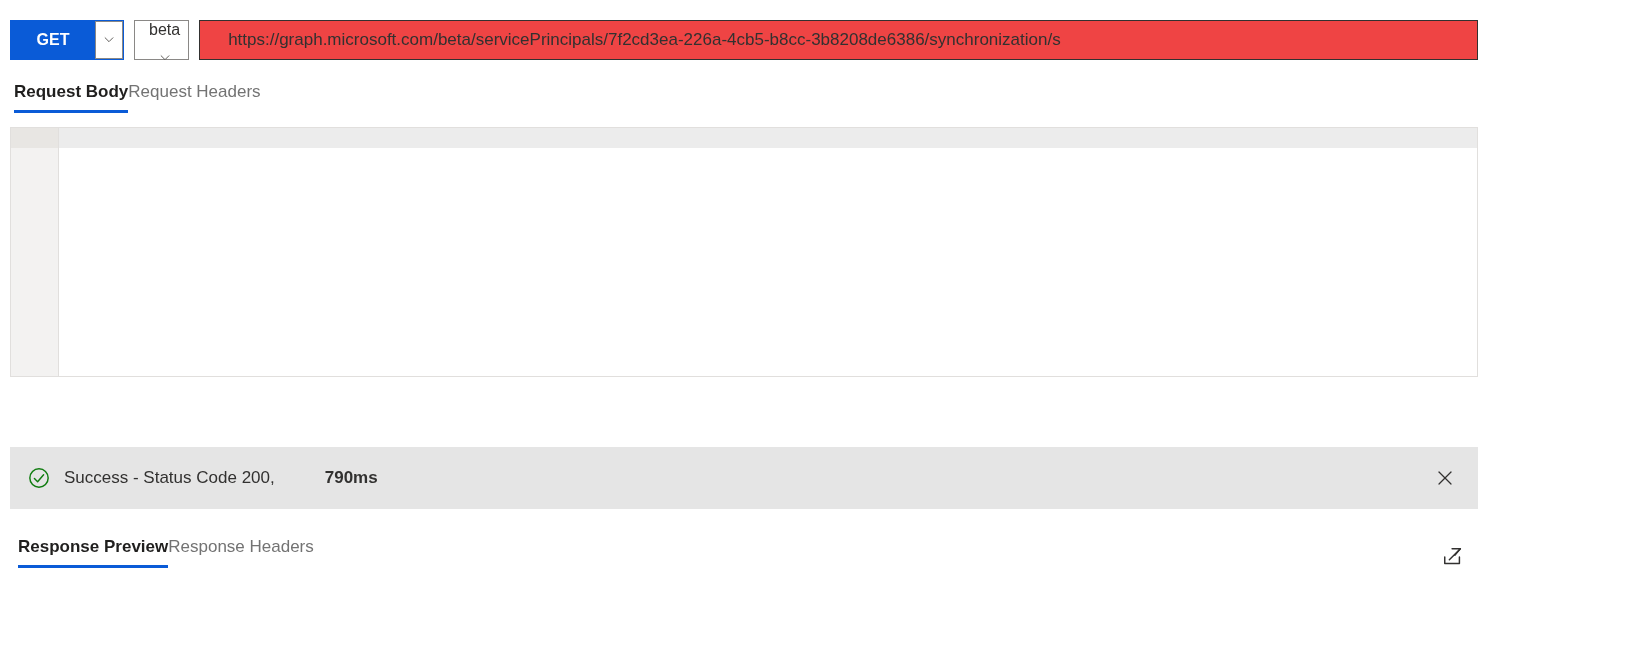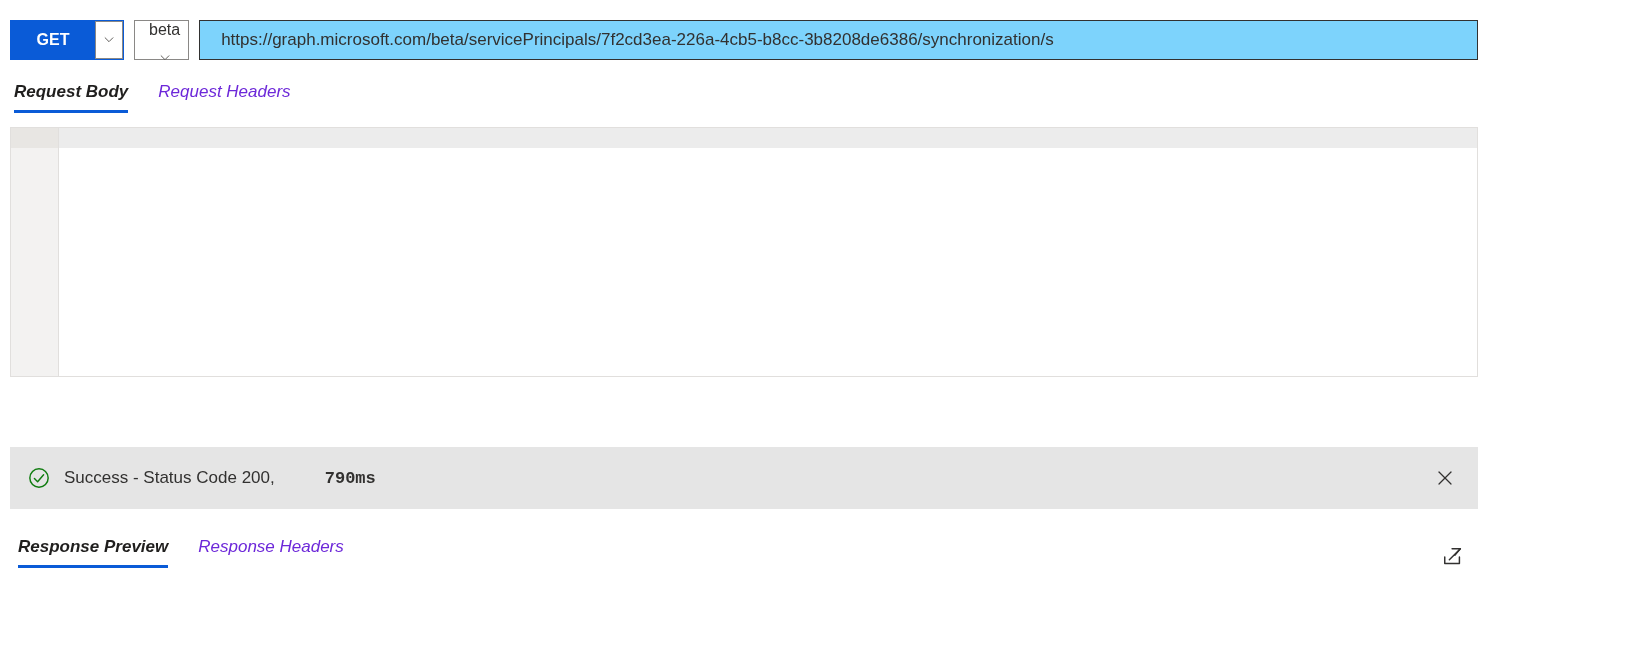--- a/index.html
+++ b/index.html
@@ -61,22 +61,22 @@
     font-size: 16px;
     gap: 10px;
     flex-direction: column;
   }
   .version-caret svg { width: 10px; height: 10px; }
 
   .url-input {
     flex: 1;
     height: 40px;
     border: 1px solid #323130;
-    background: #7dd3fc;
-    padding: 0 21px;
+    background: #ef4444;
+    padding: 0 28px;
     font-size: 17px;
     font-family: inherit;
     color: #323130;
     outline: none;
   }
 
   .run-button {
     height: 40px;
     display: flex;
     align-items: center;
@@ -88,28 +88,26 @@
     padding: 0 24px;
     font-size: 17px;
     font-family: inherit;
     cursor: pointer;
   }
   .run-button svg { width: 18px; height: 18px; }
 
   
   .tab-row {
     display: flex;
-    gap: 30px;
     padding-left: 4px;
     margin-bottom: 14px;
-    font-style: italic;
   }
   .tab {
     font-size: 17px;
-    color: #6d28d9;
+    color: #737373;
     padding-bottom: 8px;
     cursor: pointer;
     border-bottom: 3px solid transparent;
   }
   .tab.active {
     color: #201f1e;
     font-weight: 600;
     border-bottom: 3px solid #0A5BD7;
   }
 
@@ -167,21 +165,20 @@
   .status-icon svg { width: 22px; height: 22px; }
   .status-text {
     font-size: 17px;
     color: #323130;
   }
   .status-time {
     font-size: 17px;
     font-weight: 700;
     color: #323130;
     margin-left: 50px;
-    font-family: Liberation Mono, monospace;
   }
   .status-spacer { flex: 1; }
   .close-icon {
     color: #323130;
     cursor: pointer;
     display: flex;
   }
   .close-icon svg { width: 18px; height: 18px; }
 
   

